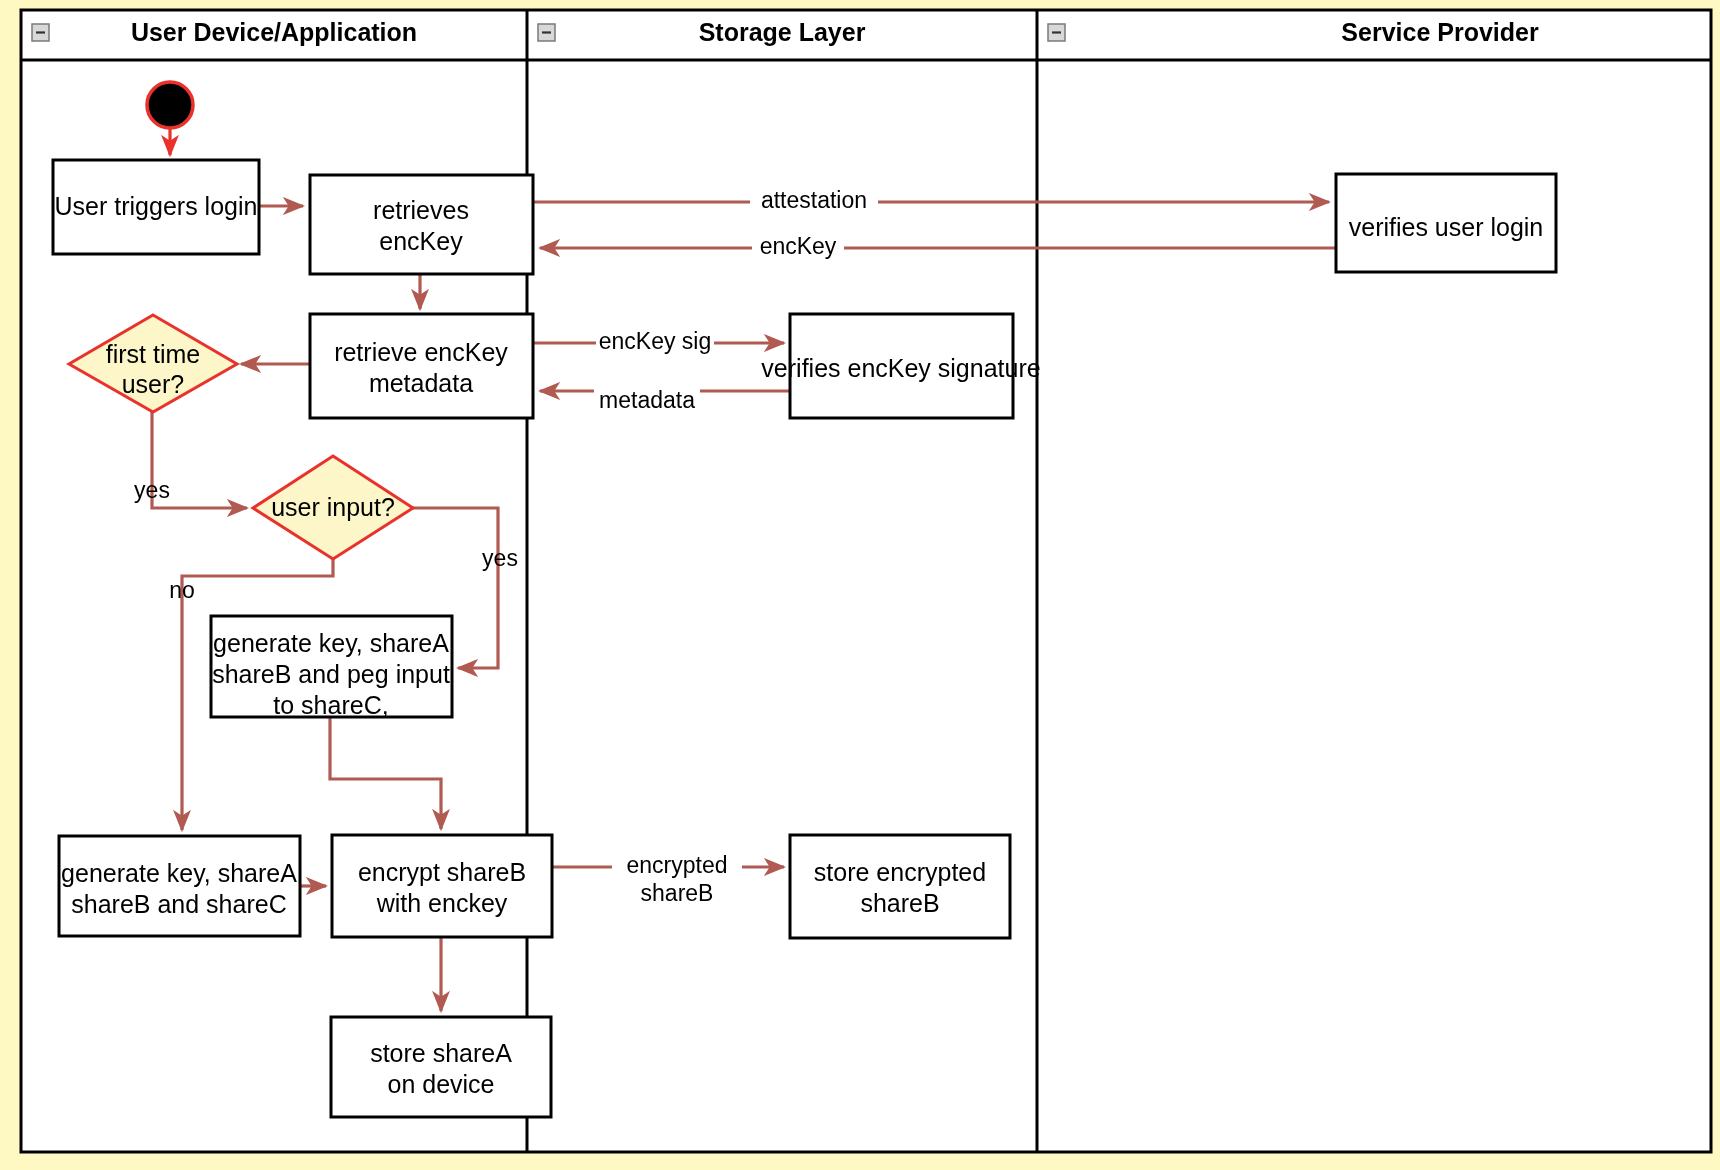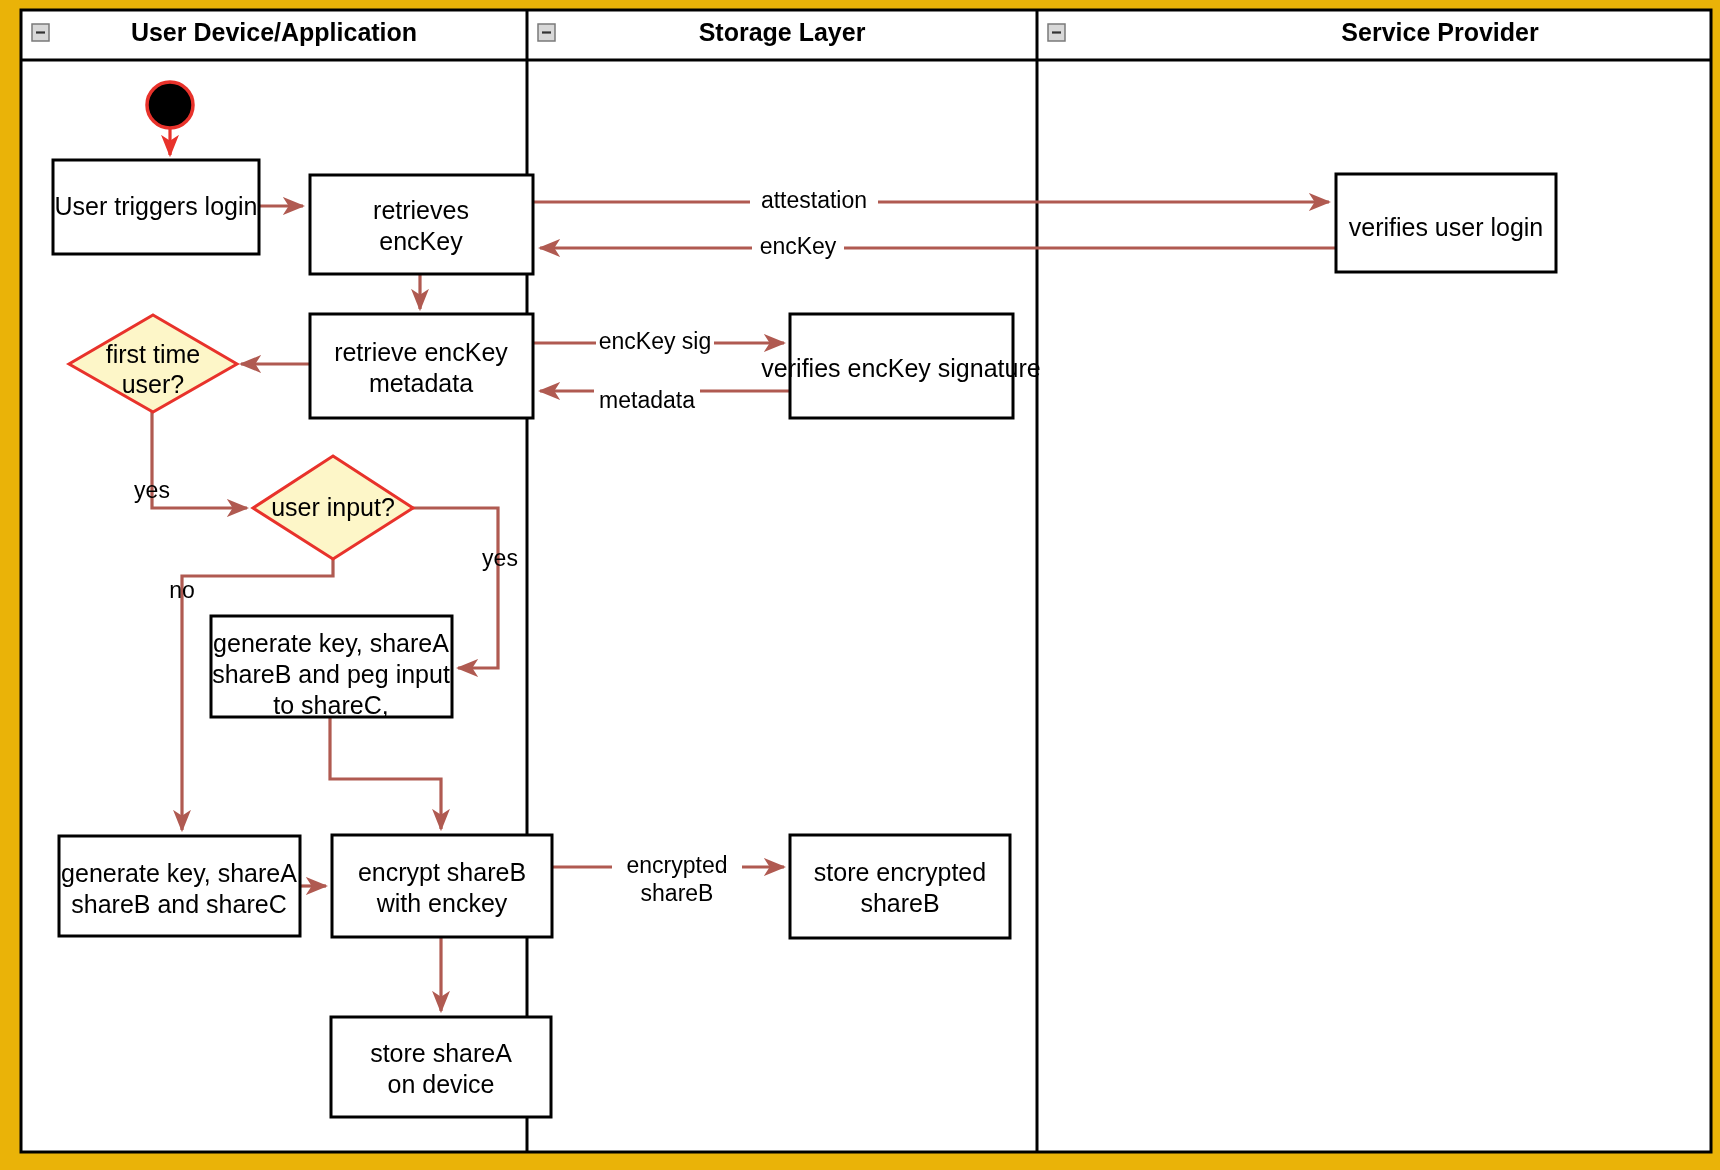--- a/index.html
+++ b/index.html
@@ -5,21 +5,21 @@
   html, body {
     margin: 0;
     padding: 0;
     background: #ffffff;
     font-family: "Liberation Sans", sans-serif;
   }
   #canvas {
     position: relative;
     width: 1720px;
     height: 1170px;
-    background: #eab308;
+    background: #fef9c3;
     overflow: hidden;
   }
   svg.diagram {
     position: absolute;
     left: 0;
     top: 0;
     width: 1720px;
     height: 1170px;
   }
   .lane-title {

